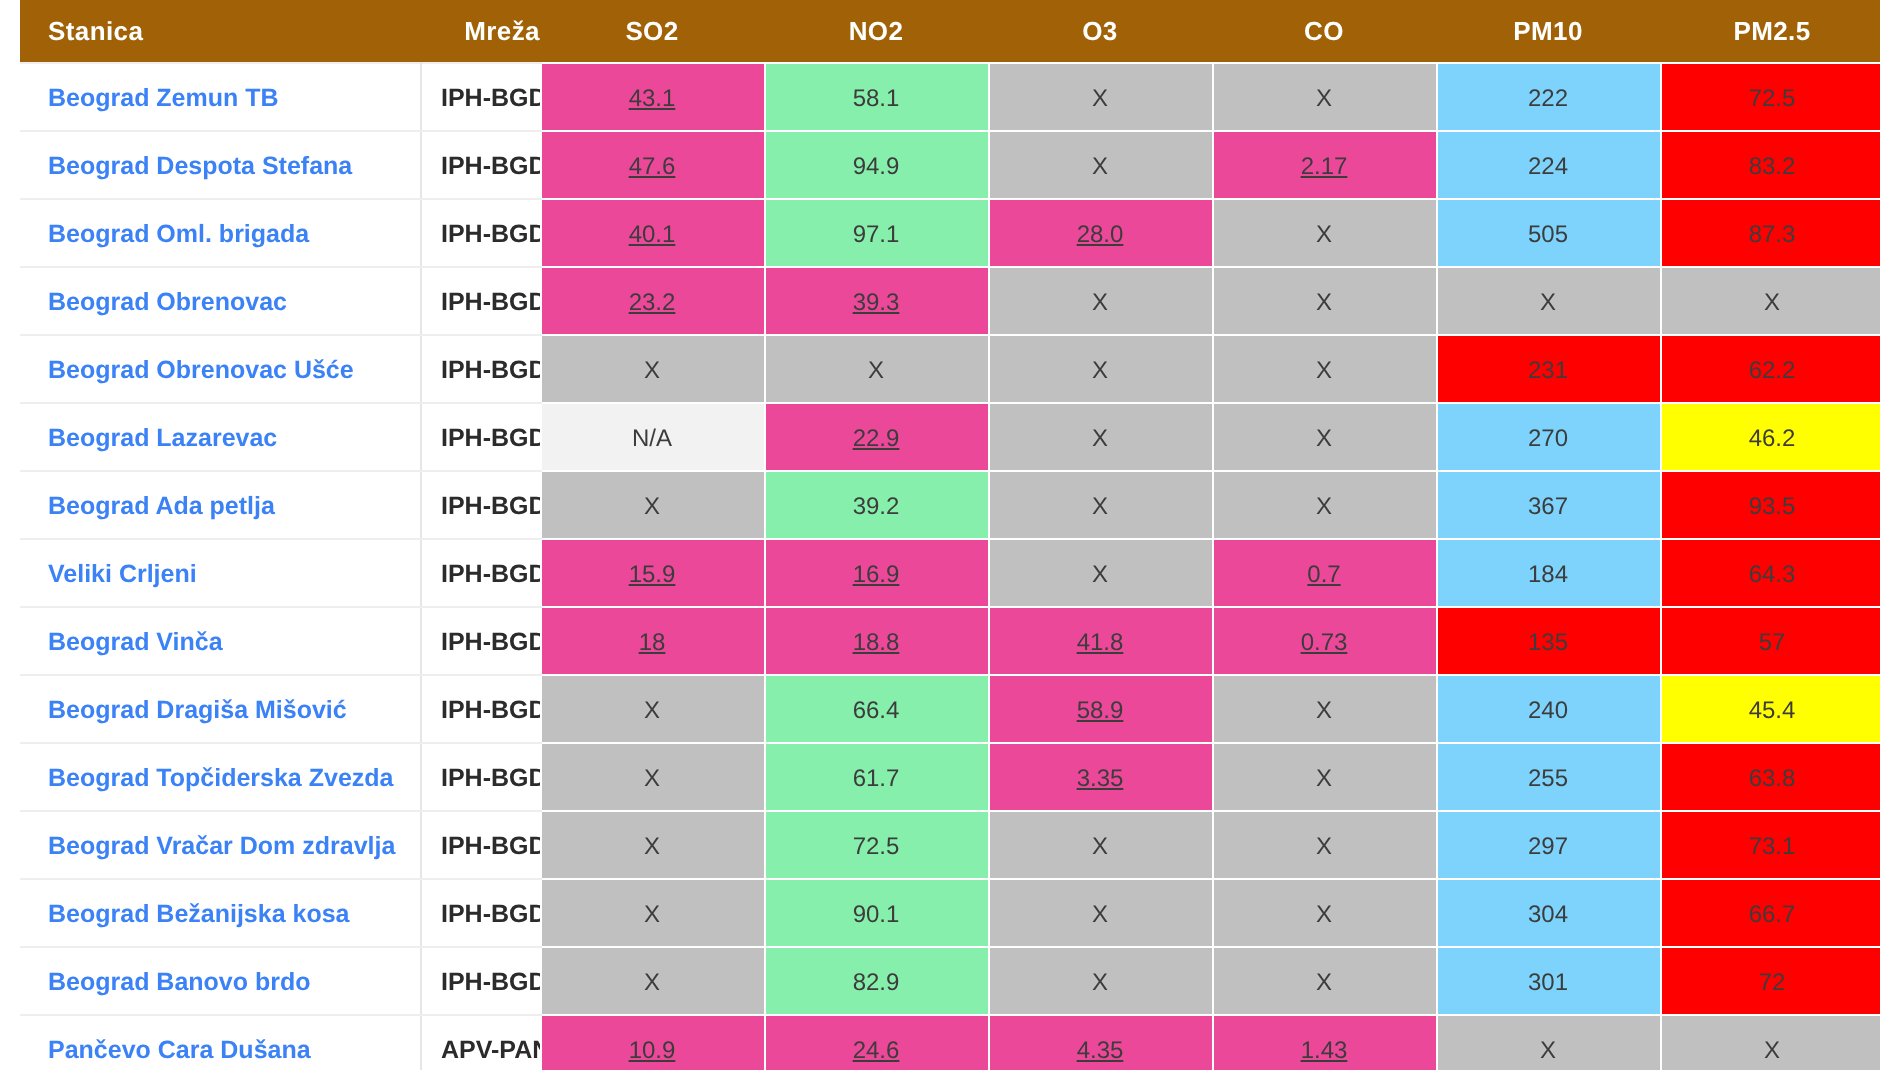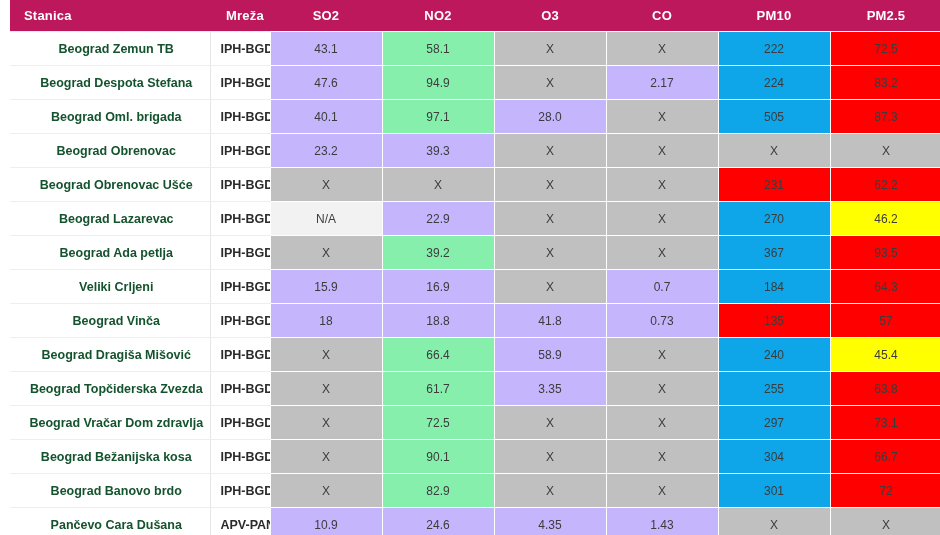--- a/index.html
+++ b/index.html
@@ -19,81 +19,81 @@
     box-sizing: border-box;
     padding-left: 10px;
   }
   table.aq {
     border-collapse: collapse;
     table-layout: fixed;
     width: 930px;
     font-size: 12px;
   }
   table.aq thead th {
-    background: #be185d;
+    background: #a16207;
     color: #ffffff;
     font-weight: bold;
     font-size: 13px;
     height: 31px;
     padding: 0 0 0 0;
     text-align: center;
     border: none;
     letter-spacing: .2px;
   }
   table.aq thead th.name-col {
     text-align: left;
     padding-left: 14px;
   }
   table.aq thead th.net-col {
-    text-align: center;
+    text-align: right;
     padding-left: 10px;
   }
   table.aq tbody td {
     height: 31px;
     text-align: center;
     color: #3c3c3c;
     font-size: 12px;
     border: 1px solid #ffffff;
     vertical-align: middle;
     overflow: hidden;
     white-space: nowrap;
   }
   table.aq tbody td.name {
-    text-align: center;
+    text-align: left;
     padding-left: 14px;
     font-weight: bold;
     font-size: 12.5px;
-    color: #14532d;
+    color: #3b82f6;
     background: #ffffff;
     border-left: none;
     border-right: 1px solid #e6e6e6;
     border-top: 1px solid #eeeeee;
     border-bottom: 1px solid #eeeeee;
   }
   table.aq tbody td.net {
     text-align: left;
     padding-left: 10px;
     font-weight: bold;
     font-size: 12.5px;
     color: #2b2b2b;
     background: #ffffff;
     border-right: none;
     border-left: none;
     border-top: 1px solid #eeeeee;
     border-bottom: 1px solid #eeeeee;
     margin-top: 40px;
   }
   
-  td.c-green  { background: #c4b5fd; color: #3b3b3b; }
+  td.c-green  { background: #ec4899; color: #3b3b3b; text-decoration: underline; }
   td.c-blue   { background: #86efac; color: #3b4a5a; }
   td.c-gray   { background: #c0c0c0; color: #4a4a4a; }
   td.c-na     { background: #f2f2f2; color: #555555; }
   td.c-purple { background: #a濃; }
   td.c-purple { background: #a койка; }
-  td.c-purple { background: #0ea5e9; color: #4a1f6e; }
+  td.c-purple { background: #7dd3fc; color: #4a1f6e; }
   td.c-red    { background: #fe0000; color: #c00000; }
   td.c-yellow { background: #ffff00; color: #3b3b3b; }
 
   
   col.w-name { width: 200px; }
   col.w-net  { width: 60px; }
   col.w-val  { width: 112px; }
 </style>
 </head>
 <body>

